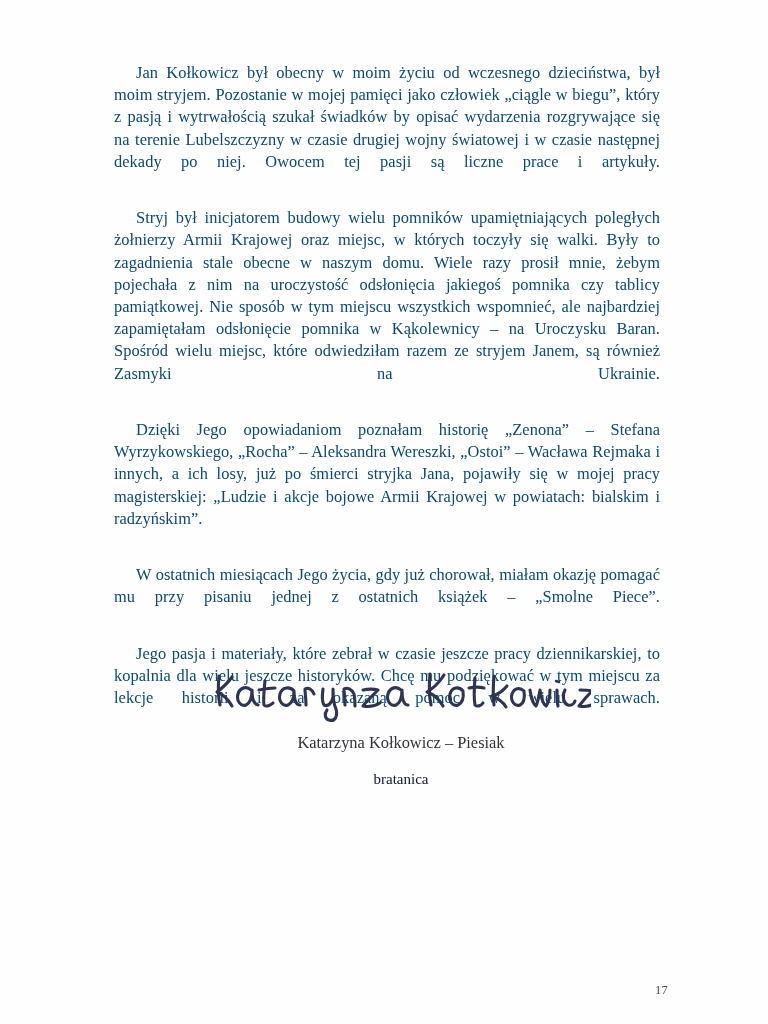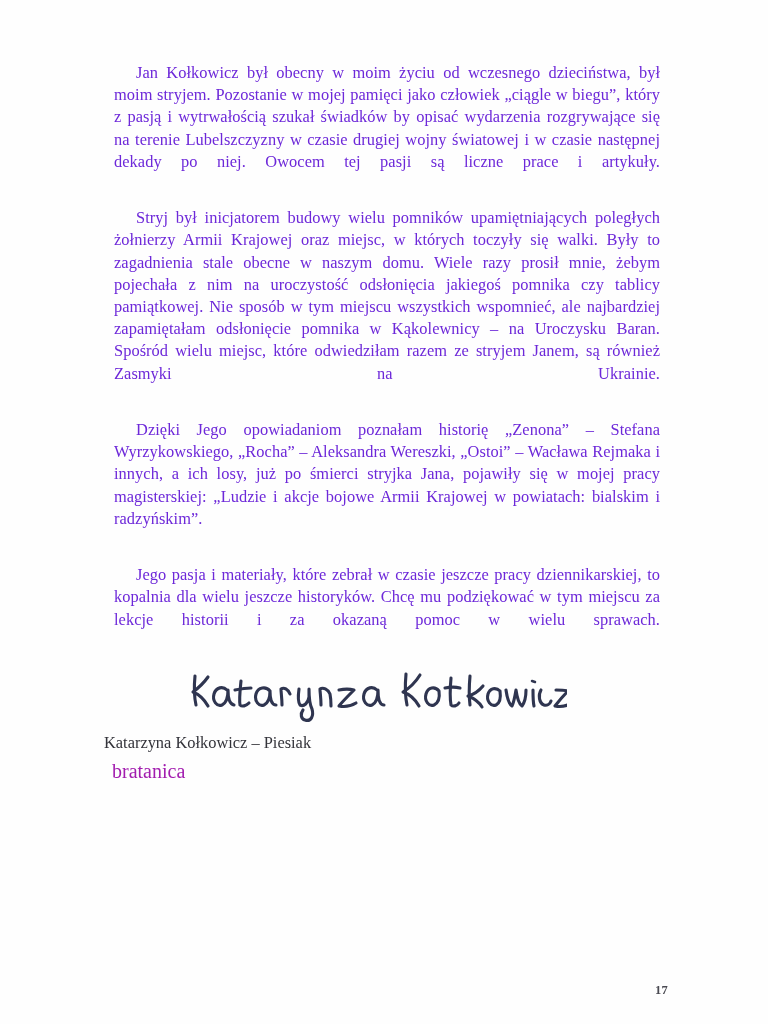--- a/index.html
+++ b/index.html
@@ -29,43 +29,43 @@
     width: 546px;
   }
 
   .para {
     margin: 0;
     font-size: 16.4px;
     line-height: 22.2px;
     text-align: justify;
     text-justify: inter-word;
     text-indent: 22px;
-    color: #6d28d9;
+    color: #0c4a6e;
     letter-spacing: 0.05px;
     word-spacing: 0.2px;
     -webkit-font-smoothing: antialiased;
   }
 
   .para + .para {
     margin-top: 12px;
   }
 
   
   .para:after {
     content: "";
     display: inline-block;
     width: 100%;
   }
 
   .signature-block {
     position: absolute;
-    left: 104px;
+    left: 128px;
     top: 664px;
     width: 546px;
-    text-align: left;
+    text-align: center;
   }
 
   .signature-ink {
     display: block;
     margin: 0 auto;
     width: 380px;
     height: 62px;
   }
   .signature-ink svg {
     display: block;
@@ -88,47 +88,47 @@
   }
 
   .printed-name {
     margin: 6px 0 0 0;
     font-size: 16.4px;
     line-height: 21px;
     color: #33333a;
   }
 
   .relation {
-    margin: 8px;
-    font-size: 20px;
+    margin: 16px;
+    font-size: 15px;
     line-height: 21px;
-    color: #a21caf;
+    color: #0f172a;
   }
 
   .folio {
     position: absolute;
     left: 0;
     top: 983px;
     width: 668px;
     text-align: right;
     font-size: 12.5px;
     color: #4a4a52;
     letter-spacing: 0.3px;
-    font-weight: bold;
   }
 </style>
 </head>
 <body>
 
 <div class="page">
 
   <div class="content">
     <p class="para">Jan Kołkowicz był obecny w moim życiu od wczesnego dzieciństwa, był moim stryjem. Pozostanie w mojej pamięci jako człowiek „ciągle w biegu”, który z pasją i wytrwałością szukał świadków by opisać wydarzenia rozgrywające się na terenie Lubelszczyzny w czasie drugiej wojny światowej i w czasie następnej dekady po niej. Owocem tej pasji są liczne prace i artykuły.</p>
     <p class="para">Stryj był inicjatorem budowy wielu pomników upamiętniających poległych żołnierzy Armii Krajowej oraz miejsc, w których toczyły się walki. Były to zagadnienia stale obecne w naszym domu. Wiele razy prosił mnie, żebym pojechała z nim na uroczystość odsłonięcia jakiegoś pomnika czy tablicy pamiątkowej. Nie sposób w tym miejscu wszystkich wspomnieć, ale najbardziej zapamiętałam odsłonięcie pomnika w Kąkolewnicy – na Uroczysku Baran. Spośród wielu miejsc, które odwiedziłam razem ze stryjem Janem, są również Zasmyki na Ukrainie.</p>
     <p class="para">Dzięki Jego opowiadaniom poznałam historię „Zenona” – Stefana Wyrzykowskiego, „Rocha” – Aleksandra Wereszki, „Ostoi” – Wacława Rejmaka i innych, a ich losy, już po śmierci stryjka Jana, pojawiły się w mojej pracy magisterskiej: „Ludzie i akcje bojowe Armii Krajowej w powiatach: bialskim i radzyńskim”.</p>
+    <p class="para">W ostatnich miesiącach Jego życia, gdy już chorował, miałam okazję pomagać mu przy pisaniu jednej z ostatnich książek – „Smolne Piece”.</p>
     <p class="para">Jego pasja i materiały, które zebrał w czasie jeszcze pracy dziennikarskiej, to kopalnia dla wielu jeszcze historyków. Chcę mu podziękować w tym miejscu za lekcje historii i za okazaną pomoc w wielu sprawach.</p>
   </div>
 
   <div class="signature-block">
 
     <div class="signature-ink" role="img" aria-label="Katarzyna Kołkowicz-Piesiak">
       <svg viewBox="0 0 380 62" xmlns="http://www.w3.org/2000/svg">
 
         <path class="sig-path" d="M8 12 C7 22, 7 32, 9 41"></path>
         <path class="sig-path" d="M21 13 C16 20, 10 25, 6 28 C11 30, 17 35, 21 42"></path>

